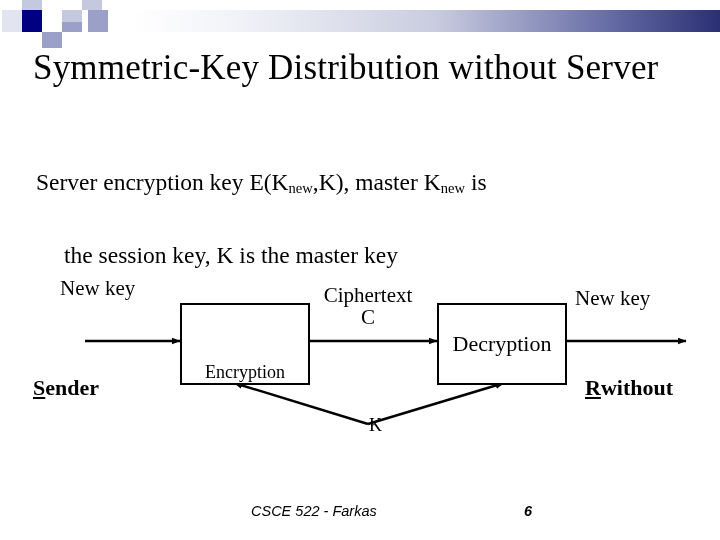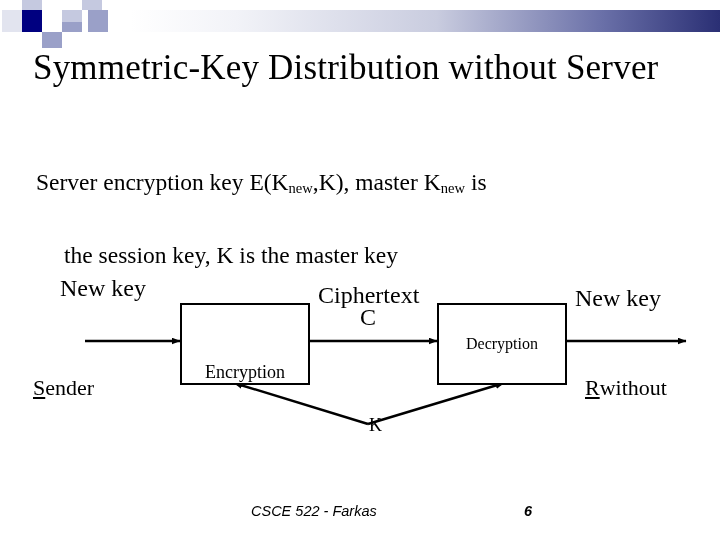--- a/index.html
+++ b/index.html
@@ -68,36 +68,37 @@
   
   #diagram {
     position: absolute;
     left: 0; top: 0;
     width: 720px; height: 540px;
     pointer-events: none;
   }
 
   .dlabel {
     position: absolute;
-    font-size: 24px;
+    font-size: 21px;
     line-height: 22px;
     white-space: nowrap;
   }
   .proc-box {
     position: absolute;
     border: 2px solid #000;
     background: #fff;
     display: flex;
     align-items: center;
     justify-content: center;
   }
   .party {
     position: absolute;
     font-size: 22px;
     white-space: nowrap;
+    font-weight: bold;
   }
   .party u { text-decoration: underline; }
 
   #label-newkey-left { left: 60px;  top: 277px; }
   #label-ciphertext  { left: 318px; top: 284px; text-align: center; width: 100px; font-family: Liberation Serif, serif; }
   #label-newkey-right{ left: 575px; top: 287px; }
   #label-k           { left: 369px; top: 414px; font-size: 18px; }
 
   #box-encryption { left: 180px; top: 303px; width: 126px; height: 78px; align-items: flex-end; }
   #box-decryption { left: 437px; top: 303px; width: 126px; height: 78px; }
@@ -176,21 +177,21 @@
 </div>
 
 <div class="dlabel" id="label-newkey-right">New key</div>
 <div class="dlabel" id="label-k">K</div>
 
 <div class="proc-box" id="box-encryption">
   <span class="boxlabel-text" style="position:static;font-size:18px;">Encryption</span>
 </div>
 
 <div class="proc-box" id="box-decryption">
-  <span class="boxlabel-text" style="position:static;font-size:16px;">Decryption</span>
+  <span class="boxlabel-text" style="position:static;font-size:22px;">Decryption</span>
 </div>
 
 <div class="party" id="party-sender"><u>S</u><span>ender</span></div>
 
 <div class="party" id="party-recipient"><u>R</u><span>without</span></div>
 
 <div id="footer">
   <span id="footer-text">CSCE 522 - Farkas</span>
   <span id="footer-page">6</span>
 </div>

